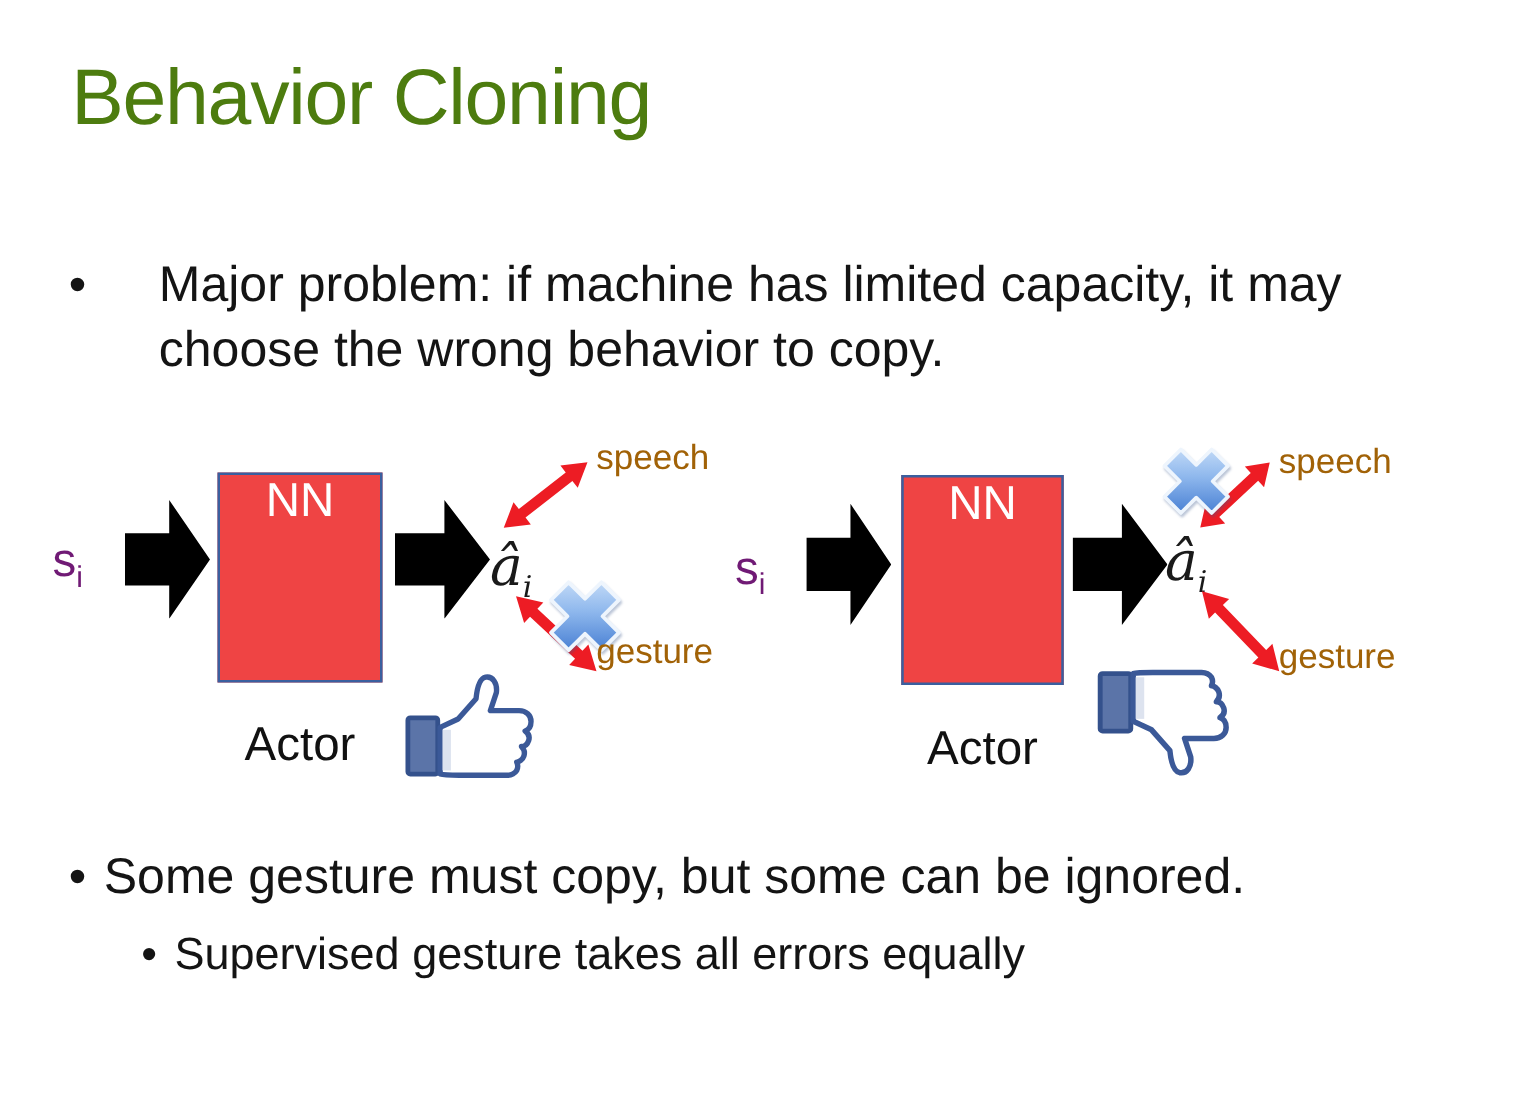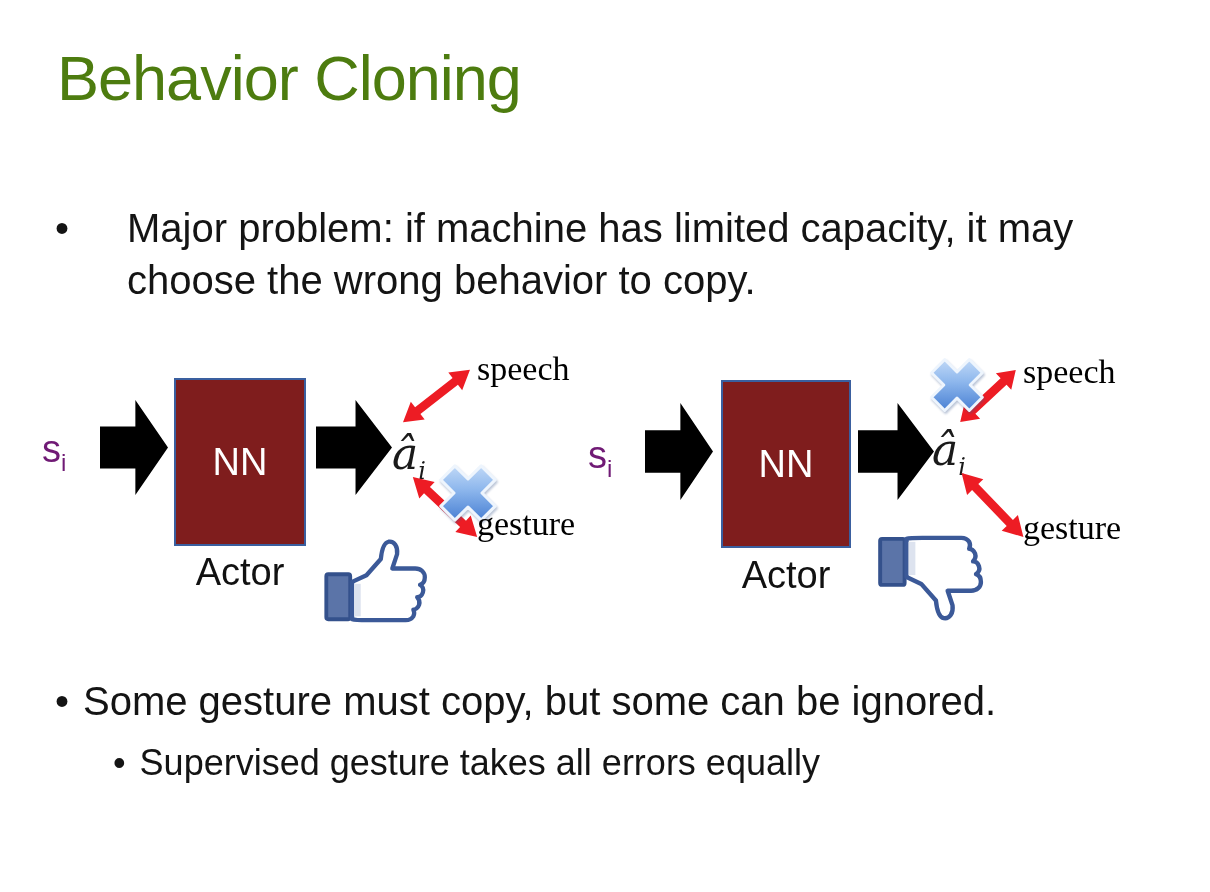--- a/index.html
+++ b/index.html
@@ -20,30 +20,30 @@
 
   .diagram{position:absolute;inset:0;pointer-events:none;}
 
   .state-label{position:absolute;font-size:38px;color:#701a75;}
   .state-label sub,.ahat sub{font-size:24px;}
   .block-arrow{
     position:absolute;background:#000;
     clip-path:polygon(0 28%,52% 28%,52% 0,100% 50%,52% 100%,52% 72%,0 72%);
   }
   .nn-box{
-    position:absolute;background:#7f1d1d;border:2px solid #3A5F9F;box-sizing:border-box;
-    display:flex;align-items:center;justify-content:center;
+    position:absolute;background:#ef4444;border:2px solid #3A5F9F;box-sizing:border-box;
+    display:flex;align-items:flex-start;justify-content:center;
   }
   .nn-box .nn-label{color:#ffffff;font-size:38px;}
   .ahat{
     position:absolute;font-family:"DejaVu Serif",serif;font-style:italic;
     font-size:44px;color:#1a1a1a;margin-top:12px;
   }
-  .branch-label{position:absolute;font-size:34px;color:#000000;white-space:nowrap;font-family:Liberation Serif, serif;}
-  .actor-label{position:absolute;text-align:center;font-size:38px;color:#111;}
+  .branch-label{position:absolute;font-size:28px;color:#a16207;white-space:nowrap;}
+  .actor-label{position:absolute;text-align:center;font-size:38px;color:#111;margin-top:24px;}
   .red-arrow{position:absolute;}
   .x-mark{position:absolute;filter:drop-shadow(1px 2px 1px rgba(60,90,140,.35));}
   .thumb{position:absolute;}
   .thumb.down{transform:scaleY(-1);}
   svg{display:block;overflow:visible;}
   .defs-holder{position:absolute;width:0;height:0;}
 </style>
 </head>
 <body>
 

